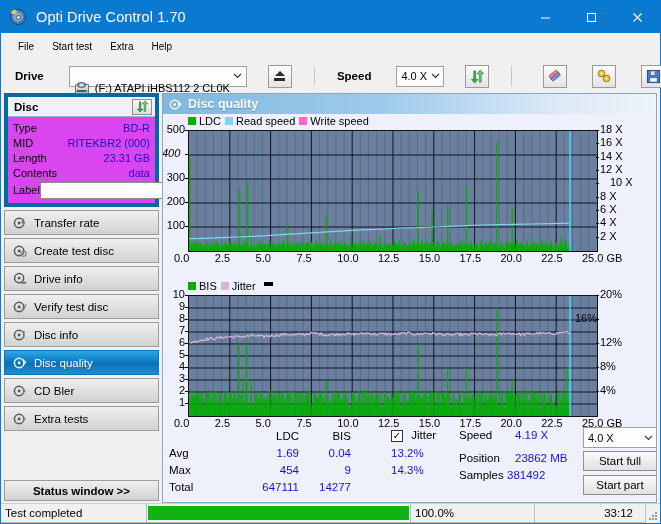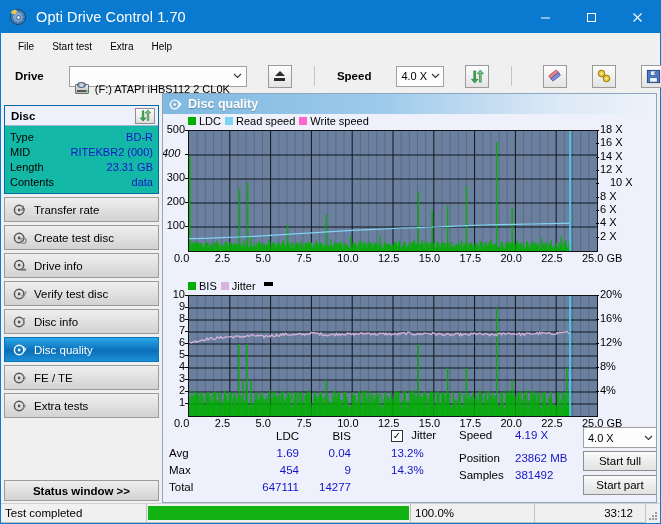--- a/index.html
+++ b/index.html
@@ -68,21 +68,21 @@
     height:21px;background:#fdfdfd;border:1px solid #a0a0a0;
     display:flex;align-items:center;box-sizing:border-box;
     font-size:11px;
   }
   .combo .ctext{flex:1 1 auto;padding-left:4px;white-space:nowrap;overflow:hidden;}
   .combo .carrow{
     width:16px;display:flex;align-items:center;justify-content:center;
     color:#444;font-size:9px;flex:0 0 auto;
   }
   #drive-combo{width:266px;}
-  #drive-combo .ctext{display:flex;align-items:center;gap:5px;margin-top:25px;}
+  #drive-combo .ctext{display:flex;align-items:flex-start;gap:5px;margin-top:25px;}
   #speed-combo{width:58px;}
   .drv-ico{
     width:15px;height:13px;position:relative;flex:0 0 auto;margin-left:1px;
   }
   .drv-ico .body{
     position:absolute;left:0;top:2px;width:14px;height:10px;
     background:linear-gradient(#efefef,#b9b9b9);border:1px solid #6f6f6f;
     box-sizing:border-box;border-radius:1px;
   }
   .drv-ico .slot{position:absolute;left:2px;top:8px;width:8px;height:2px;background:#555;}
@@ -101,23 +101,22 @@
   
   .eject-tri{width:0;height:0;border-left:5px solid transparent;border-right:5px solid transparent;border-bottom:5px solid #2b2b2b;}
   .eject-bar{width:11px;height:3px;background:#2b2b2b;margin-top:2px;}
   
   .bodyarea{flex:1 1 auto;display:flex;overflow:hidden;padding:0 3px 0 3px;}
   .sidebar{
     width:155px;flex:0 0 auto;display:flex;flex-direction:column;
     margin-right:3px;
   }
   .disc-panel{
-    border:1px solid #0369a1;background:#14b8a6;box-sizing:border-box;
+    border:4px solid #0369a1;background:#d946ef;box-sizing:border-box;
     flex:0 0 auto;
-    margin-top:12px;
   }
   .disc-head{
     height:19px;display:flex;align-items:center;border-bottom:1px solid #9db4cc;
     background:#eef1fb;
   }
   .disc-head .t{font-weight:bold;font-size:11.5px;padding-left:6px;flex:1 1 auto;}
   .disc-head .b{
     width:20px;height:16px;margin-right:3px;background:linear-gradient(#fdfdfd,#dedede);
     border:1px solid #8e8e8e;box-sizing:border-box;display:flex;align-items:center;justify-content:center;
   }
@@ -338,20 +337,31 @@
             <span class="k">MID</span>
             <span class="v">RITEKBR2 (000)</span>
           </div>
           <div class="drow">
             <span class="k">Length</span>
             <span class="v">23.31 GB</span>
           </div>
           <div class="drow">
             <span class="k">Contents</span>
             <span class="v">data</span>
+          </div>
+          <div class="label-row">
+            <span class="k">Label</span>
+            <input class="lbl-input" type="text" value="" style="">
+            <div class="lbl-btn">
+              <svg width="13" height="13" viewBox="0 0 16 16">
+                <circle cx="8" cy="8" r="6.6" fill="#e3d765" stroke="#8d8423" stroke-width="1"></circle>
+                <circle cx="8" cy="8" r="3.6" fill="#f6f0b4" stroke="#8d8423" stroke-width="0.6"></circle>
+                <circle cx="8" cy="8" r="1.5" fill="#ffffff" stroke="#8d8423" stroke-width="0.6"></circle>
+              </svg>
+            </div>
           </div>
         </div>
       </div>
 
       <div class="navlist">
         <div class="navbtn">
           <span class="ico">
             <svg width="14" height="14" viewBox="0 0 16 16">
                 <circle cx="7" cy="8" r="5.4" fill="none" stroke="#555" stroke-width="1.7"></circle>
                 <circle cx="7" cy="8" r="1.6" fill="#555"></circle>
@@ -411,21 +421,21 @@
           <span class="lbl">Disc quality</span>
         </div>
         <div class="navbtn">
           <span class="ico">
             <svg width="14" height="14" viewBox="0 0 16 16">
                 <circle cx="7" cy="8" r="5.4" fill="none" stroke="#555" stroke-width="1.7"></circle>
                 <circle cx="7" cy="8" r="1.6" fill="#555"></circle>
                 <path d="M11 5 L14 8 L11 11" fill="none" stroke="#888" stroke-width="1.3"></path>
               </svg>
           </span>
-          <span class="lbl">FE / TE</span>
+          <span class="lbl">CD Bler</span>
         </div>
         <div class="navbtn">
           <span class="ico">
             <svg width="14" height="14" viewBox="0 0 16 16">
                 <circle cx="7" cy="8" r="5.4" fill="none" stroke="#555" stroke-width="1.7"></circle>
                 <circle cx="7" cy="8" r="1.6" fill="#555"></circle>
                 <path d="M11 5 L14 8 L11 11" fill="none" stroke="#888" stroke-width="1.3"></path>
               </svg>
           </span>
           <span class="lbl">Extra tests</span>
@@ -1575,21 +1585,21 @@
             <div class="ax l" style="left: -1px; width: 23px; top: 21px;">9</div>
             <div style="position: absolute; background: rgb(0, 0, 0); width: 3px; height: 1px; left: 22px; top: 28px;"></div>
             <div class="ax l" style="left: -1px; width: 23px; top: 9px;">10</div>
             <div style="position: absolute; background: rgb(0, 0, 0); width: 3px; height: 1px; left: 22px; top: 16px;"></div>
             <div class="ax r" style="left: 437px; top: 105px;">4%</div>
             <div style="position: absolute; background: rgb(0, 0, 0); width: 3px; height: 1px; left: 433px; top: 112px;"></div>
             <div class="ax r" style="left: 437px; top: 81px;">8%</div>
             <div style="position: absolute; background: rgb(0, 0, 0); width: 3px; height: 1px; left: 433px; top: 88px;"></div>
             <div class="ax r" style="left: 437px; top: 57px;">12%</div>
             <div style="position: absolute; background: rgb(0, 0, 0); width: 3px; height: 1px; left: 433px; top: 64px;"></div>
-            <div class="ax r" style="left: 437px; top: 33px; text-align: center;">16%</div>
+            <div class="ax r" style="left: 412px; top: 33px; text-align: center;">16%</div>
             <div style="position: absolute; background: rgb(0, 0, 0); width: 3px; height: 1px; left: 433px; top: 40px;"></div>
             <div class="ax r" style="left: 437px; top: 9px;">20%</div>
             <div style="position: absolute; background: rgb(0, 0, 0); width: 3px; height: 1px; left: 433px; top: 16px;"></div>
             <div class="ax" style="left: 11px; top: 138px;">0.0</div>
             <div class="ax" style="left: 51.8px; top: 138px;">2.5</div>
             <div class="ax" style="left: 92.6px; top: 138px;">5.0</div>
             <div class="ax" style="left: 133.4px; top: 138px;">7.5</div>
             <div class="ax" style="left: 174.2px; top: 138px;">10.0</div>
             <div class="ax" style="left: 215px; top: 138px;">12.5</div>
             <div class="ax" style="left: 255.8px; top: 138px;">15.0</div>
@@ -1620,21 +1630,21 @@
             <span style="margin-left:5px;">Jitter</span>
           </div>
           <div class="cell num" style="left:228px;top:23px;">13.2%</div>
           <div class="cell num" style="left:228px;top:40px;">14.3%</div>
 
           <div class="cell" style="left:296px;top:5px;">Speed</div>
           <div class="cell num" style="left:352px;top:5px;">4.19 X</div>
           <div class="cell" style="left:296px;top:28px;">Position</div>
           <div class="cell num" style="left:352px;top:28px;">23862 MB</div>
           <div class="cell" style="left:296px;top:45px;">Samples</div>
-          <div class="cell num" style="left:352px;top:45px;text-align:right;">381492</div>
+          <div class="cell num" style="left:344px;top:45px;text-align:right;">381492</div>
 
           <div class="combo" style="position:absolute;left:420px;top:3px;width:74px;height:21px;">
             <div class="ctext">4.0 X</div>
             <div class="carrow">
               <svg width="9" height="6" viewBox="0 0 9 6">
                   <path d="M1 1 L4.5 4.5 L8 1" fill="none" stroke="#333" stroke-width="1.1"></path>
                 </svg>
             </div>
           </div>
           <div class="btn" style="left:420px;top:27px;width:74px;height:20px;">Start full</div>

